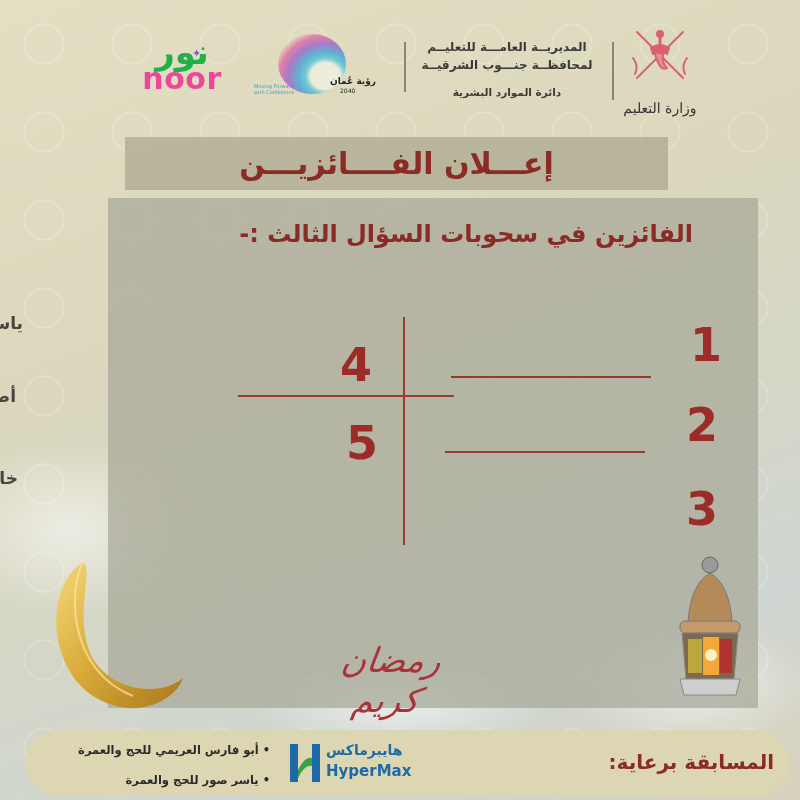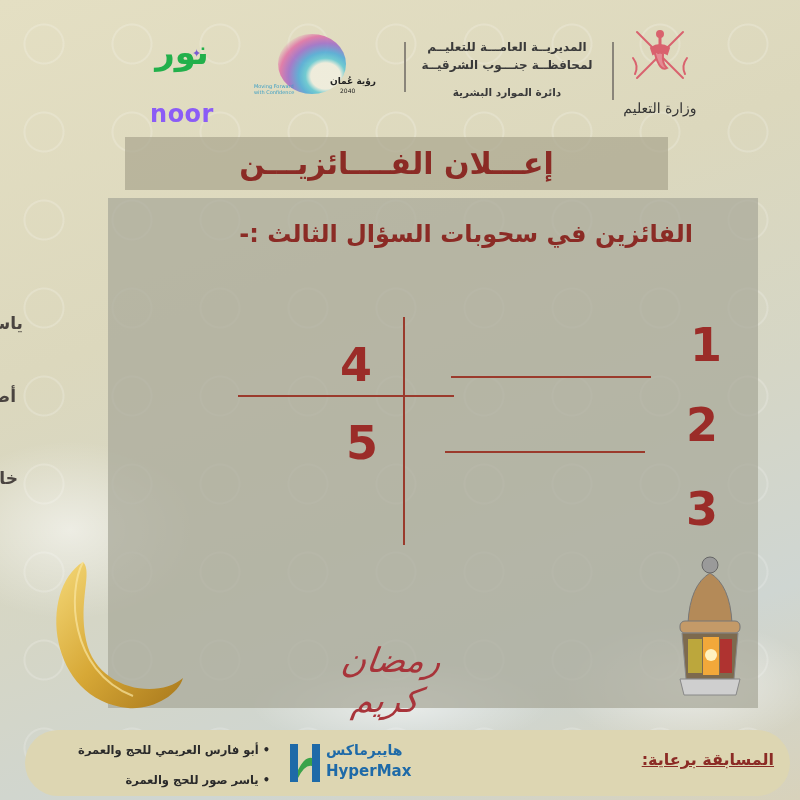--- a/index.html
+++ b/index.html
@@ -42,21 +42,21 @@
     border-radius: 50%;
     background: radial-gradient(ellipse at 70% 70%, #f1efe0 22%, #5ec8d4 30%, #4aa9d8 40%, #9c6ac9 55%, #e06fa5 68%, rgba(230,120,170,0) 80%);
     opacity: 0.85;
   }
   .vision-text { position: absolute; left: 80px; top: 44px; font-size: 9px; color: #222; direction: rtl; font-weight: bold; }
   .vision-year { position: absolute; left: 90px; top: 55px; font-size: 6px; color: #222; }
   .vision-tagline { position: absolute; left: 4px; top: 52px; font-size: 5px; line-height: 5.5px; color: #3a9ec4; width: 45px; }
   .noor-logo { position: absolute; left: 142px; top: 36px; width: 80px; height: 60px; text-align: center; }
   .noor-ar { font-size: 34px; font-weight: bold; color: #22b04b; line-height: 32px; direction: rtl; position: relative; }
   .noor-star { position: absolute; left: 50px; top: 2px; color: #7a5cd1; font-size: 11px; }
-  .noor-en { font-size: 24px; font-weight: bold; color: #8b5cf6; line-height: 22px; letter-spacing: 0.5px; margin-top: 35px; }
+  .noor-en { font-size: 30px; font-weight: bold; color: #ec4899; line-height: 22px; letter-spacing: 0.5px; }
 
   
   .title-box {
     position: absolute; left: 125px; top: 137px; width: 543px; height: 53px;
     background: rgba(170,166,143,0.72);
     display: flex; align-items: center; justify-content: center;
   }
   .title-text { font-size: 30px; font-weight: bold; color: #8b2b25; direction: rtl; letter-spacing: 1px; }
 
   
@@ -86,21 +86,21 @@
     font-family: "DejaVu Serif", serif; font-size: 34px; color: #a8343a; direction: rtl;
     text-align: center; font-style: italic; transform: skewX(-8deg);
   }
 
   
   .footer {
     position: absolute; left: 25px; top: 730px; width: 765px; height: 66px;
     background: #ddd6b2; border-radius: 34px;
   }
   .sponsor-label {
-    position: absolute; right: 16px; top: 20px; font-size: 16px; font-weight: bold; color: #8b2b25; direction: rtl; white-space: nowrap; text-decoration: underline;
+    position: absolute; right: 16px; top: 20px; font-size: 20px; font-weight: bold; color: #8b2b25; direction: rtl; white-space: nowrap;
   }
   .sponsor-list { position: absolute; direction: rtl; font-size: 11.5px; font-weight: bold; color: #2a2a2a; }
   .sponsor-list li { list-style: none; height: 30px; line-height: 20px; white-space: nowrap; }
   .sponsor-list li::before { content: "• "; }
   .hypermax { position: absolute; left: 265px; top: 12px; width: 130px; height: 42px; }
   .hm-icon { position: absolute; left: 0; top: 2px; width: 30px; height: 38px; }
   .hm-ar { position: absolute; left: 36px; top: 0; font-size: 14px; font-weight: bold; color: #1e6aa8; direction: rtl; }
   .hm-en { position: absolute; left: 36px; top: 20px; font-size: 15px; font-weight: bold; color: #1e6aa8; }
 </style>
 </head>

